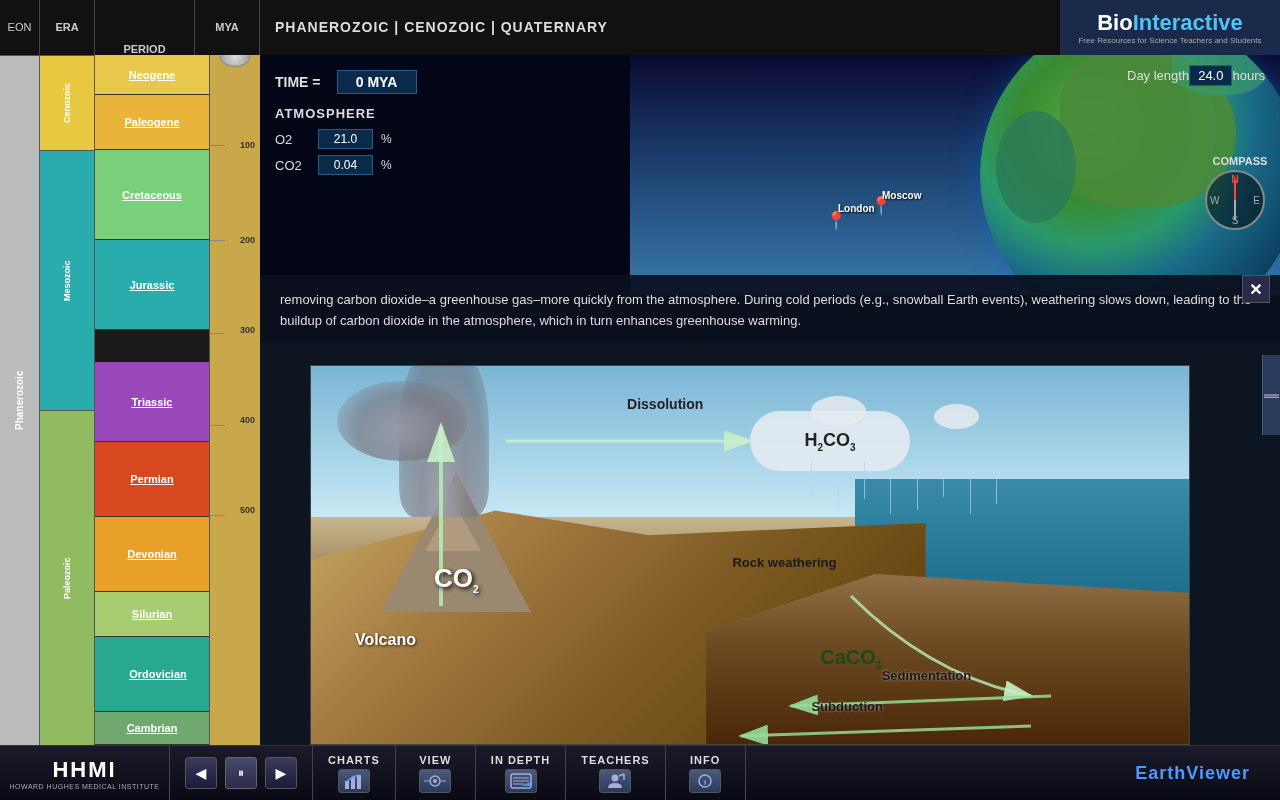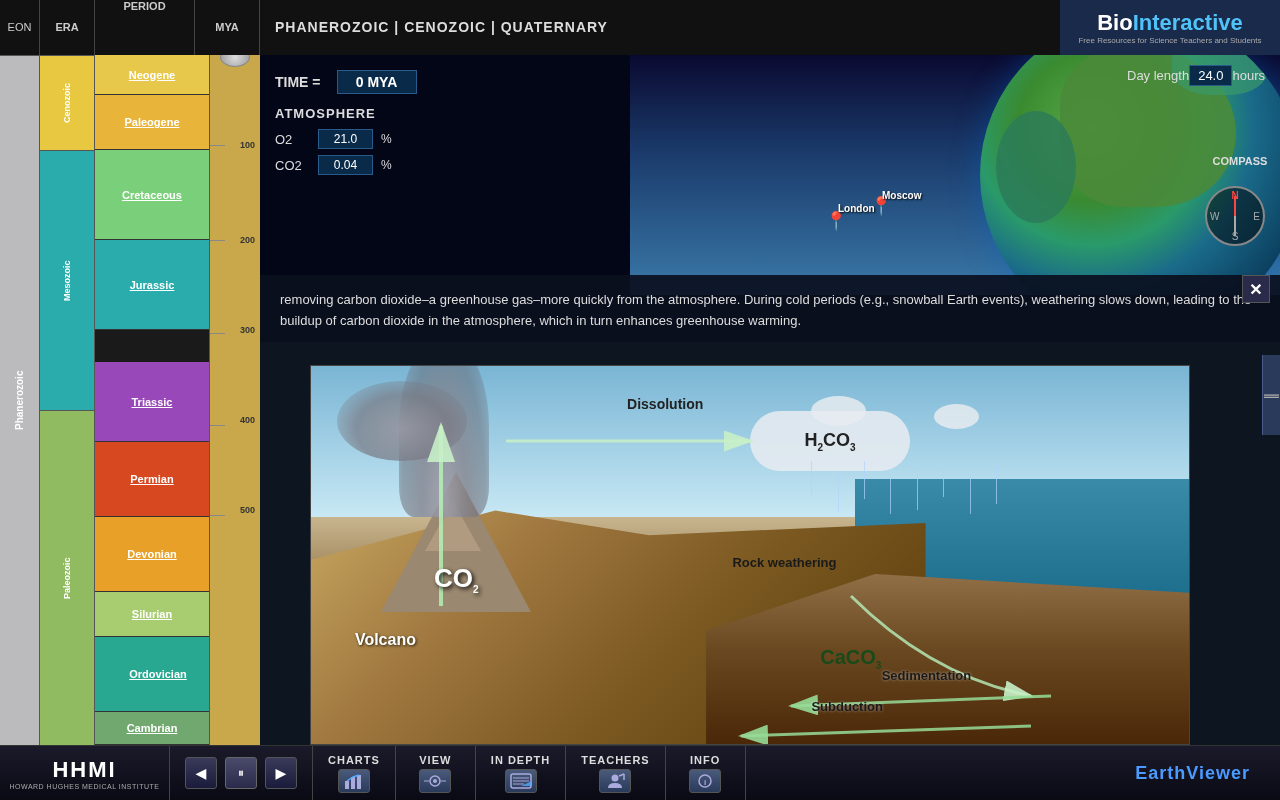--- a/index.html
+++ b/index.html
@@ -15,21 +15,21 @@
     }
     .header-eon {
       width: 40px; height: 55px; background: #111; display: flex; align-items: center; justify-content: center;
       color: #ccc; font-size: 11px; font-weight: normal; border-right: 1px solid #444;
     }
     .header-era {
       width: 55px; height: 55px; background: #111; display: flex; align-items: center; justify-content: center;
       color: #ccc; font-size: 11px; font-weight: bold; border-right: 1px solid #444;
     }
     .header-period {
-      width: 100px; height: 55px; background: #111; display: flex; align-items: flex-start; justify-content: center;
+      width: 100px; height: 55px; background: #111; display: flex; align-items: flex-end; justify-content: center;
       color: #ccc; font-size: 11px; font-weight: bold; border-right: 1px solid #444;
     }
     .header-mya {
       width: 65px; height: 55px; background: #111; display: flex; align-items: center; justify-content: center;
       color: #ccc; font-size: 11px; font-weight: bold; border-right: 1px solid #444;
     }
     .header-breadcrumb {
       flex: 1; height: 55px; background: #111; display: flex; align-items: center; padding-left: 15px;
       color: #ddd; font-size: 14px; font-weight: bold; letter-spacing: 1px;
     }
@@ -134,21 +134,21 @@
     .day-value {
       background: #0a2a4a; border: 1px solid #2a5a8a; color: white;
       padding: 2px 8px; font-size: 13px;
     }
 
     
     #compass {
       position: absolute; top: 10px; right: 10px;
       width: 70px; height: 70px;
     }
-    .compass-label { color: #ddd; font-size: 11px; font-weight: bold; text-align: center; margin-bottom: 19px; }
+    .compass-label { color: #ddd; font-size: 11px; font-weight: bold; text-align: center; margin-bottom: 3px; }
     .compass-rose {
       width: 60px; height: 60px; border: 2px solid #888; border-radius: 50%;
       display: flex; align-items: center; justify-content: center;
       position: relative; background: rgba(0,0,0,0.5);
     }
     .compass-n { position: absolute; top: 2px; color: #ff4444; font-size: 10px; font-weight: bold; }
     .compass-s { position: absolute; bottom: 2px; color: #aaa; font-size: 10px; }
     .compass-e { position: absolute; right: 3px; color: #aaa; font-size: 10px; }
     .compass-w { position: absolute; left: 3px; color: #aaa; font-size: 10px; }
     .compass-needle {

